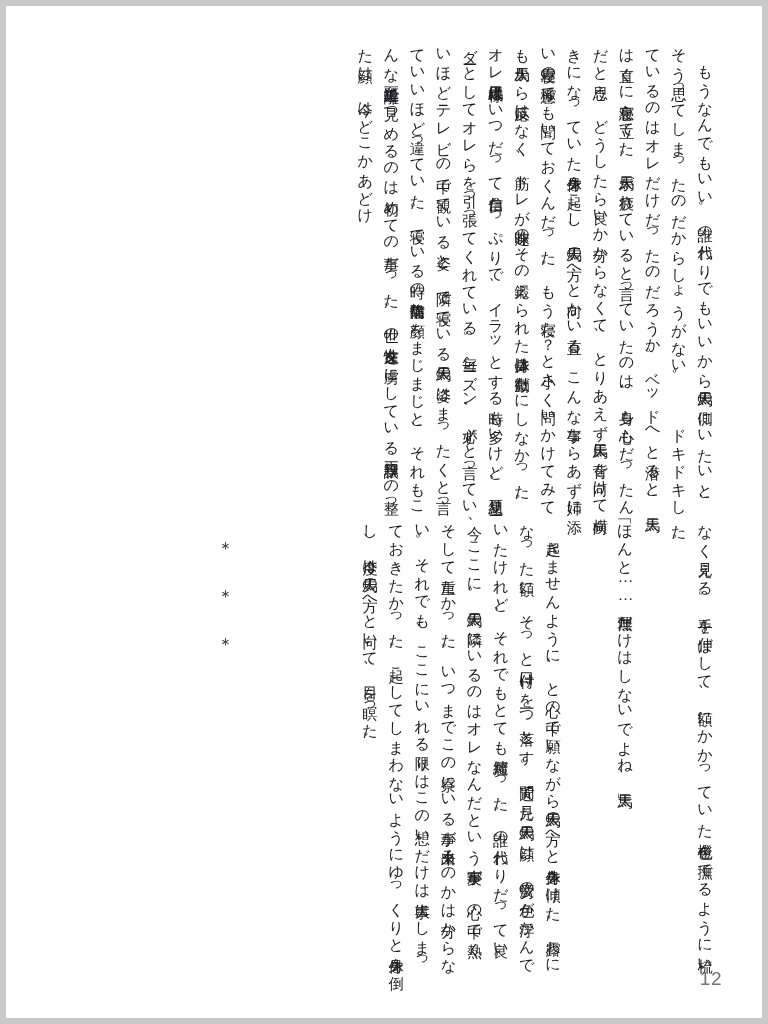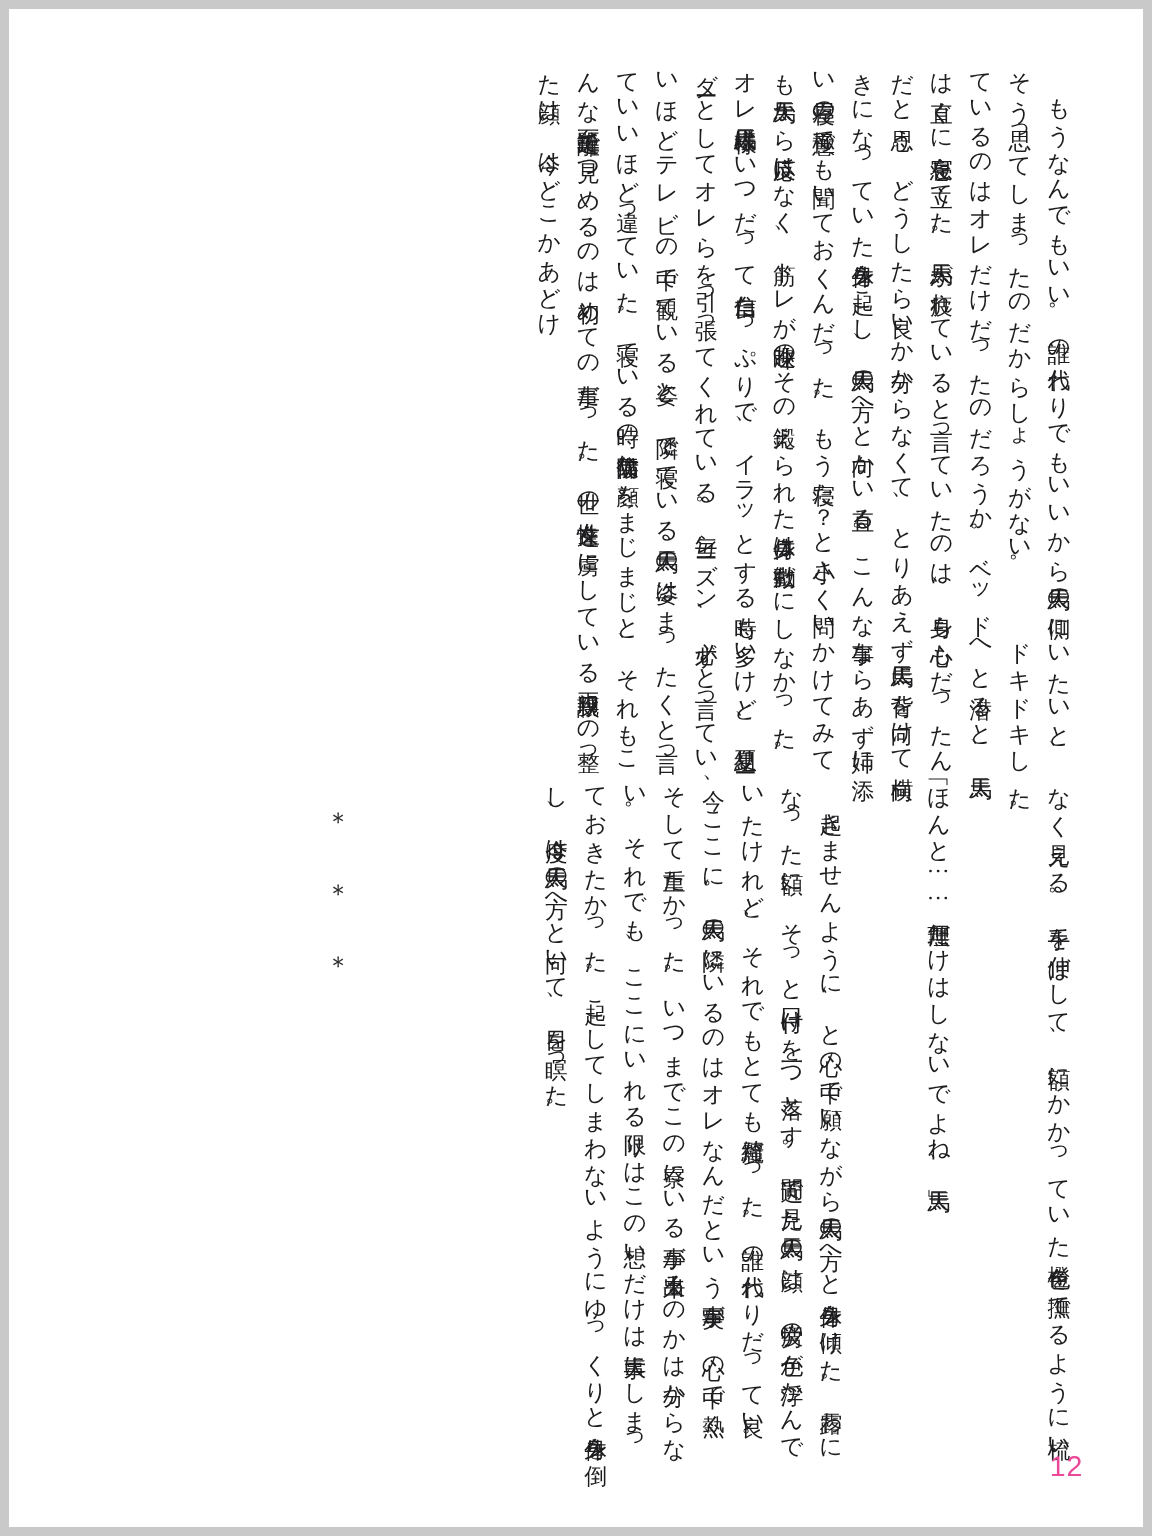--- a/index.html
+++ b/index.html
@@ -96,21 +96,21 @@
     line-height: 1;
   }
 
   
   #page-number {
     position: absolute;
     right: 40px;
     bottom: 28px;
     font-family: "Liberation Sans", sans-serif;
     font-size: 19px;
-    color: #ec4899;
+    color: #737373;
     letter-spacing: 0.5px;
   }
 </style>
 </head>
 <body>
 
 <div class="page-frame">
   <div class="page-sheet">
 
     <div id="block-top" class="vtext">　もうなんでもいい。誰の代わりでもいいから天馬の側にいたいと、そう思ってしまったのだからしょうがない。

